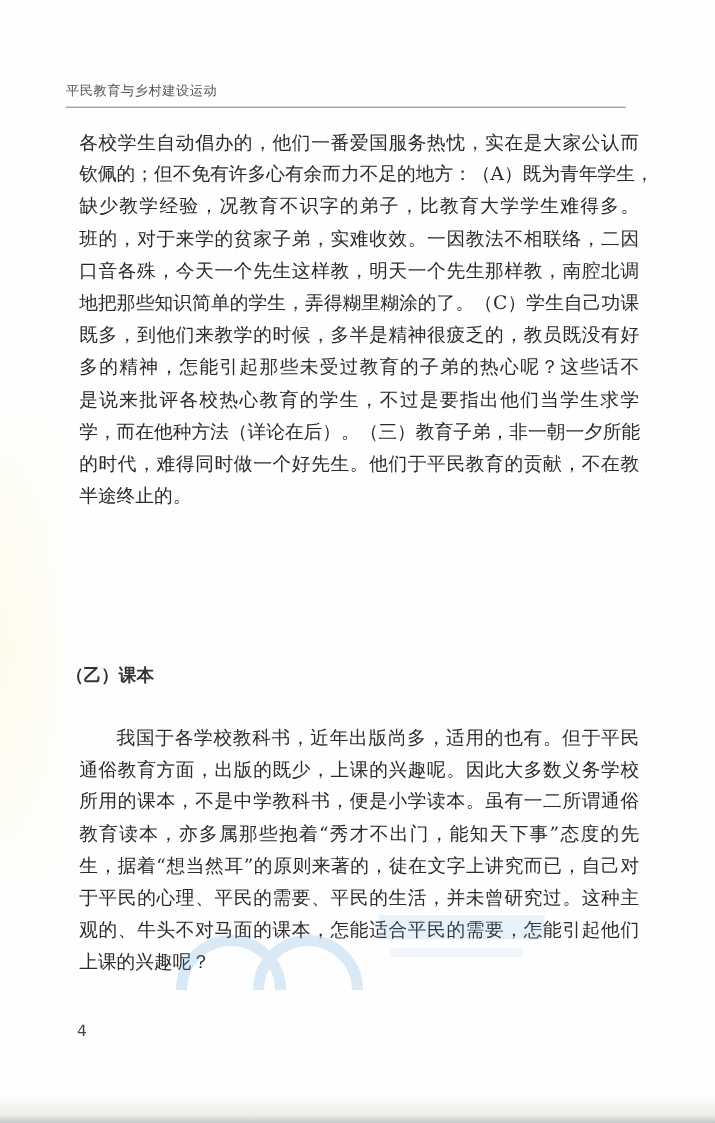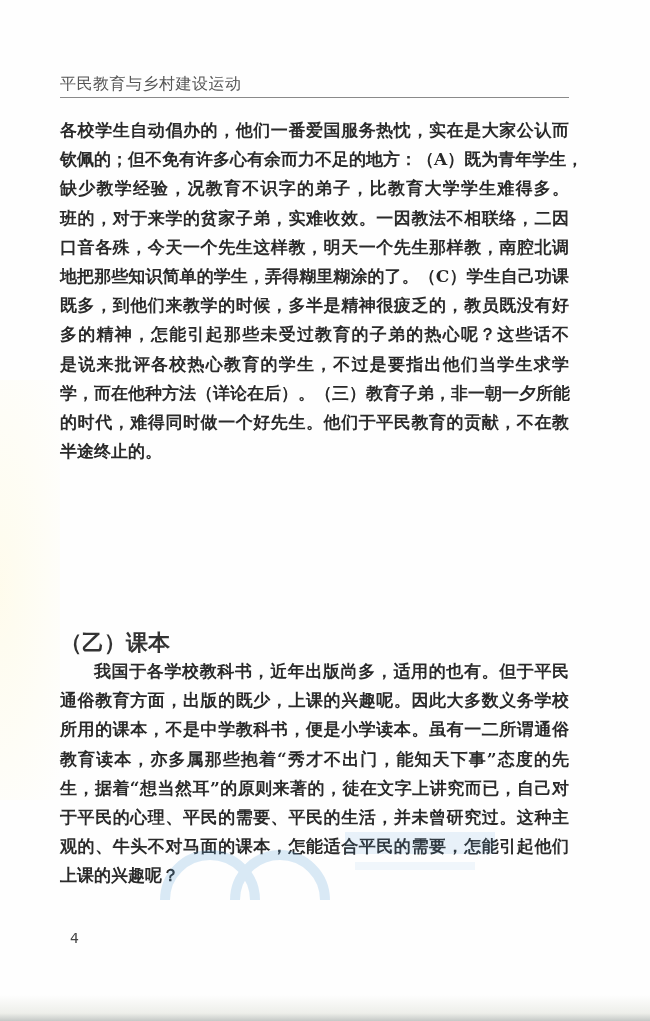--- a/index.html
+++ b/index.html
@@ -6,37 +6,37 @@
   body {
     width: 650px; height: 1021px; position: relative; overflow: hidden;
     background: #fefefe;
     font-family: "DejaVu Serif", "Liberation Serif", serif;
     color: #2b2b2b;
   }
   .page { position: absolute; inset: 0; }
   .running-header {
     position: absolute; left: 60px; top: 74px;
     font-family: "DejaVu Sans", "Liberation Sans", sans-serif;
-    font-size: 16px; color: #555; letter-spacing: 0.5px;
+    font-size: 12px; color: #555; letter-spacing: 0.5px;
   }
   .header-rule {
     position: absolute; left: 60px; top: 97px; width: 509px; height: 1px;
     background: #8a8a8a;
   }
   .body-text {
-    position: absolute; left: 60px; width: 509px;
-    font-size: 17px; line-height: 29.2px; color: #2a2a2a; font-weight: bold;
+    position: absolute; left: 72px; width: 509px;
+    font-size: 17px; line-height: 29.2px; color: #2a2a2a;
   }
   .line { display: block; white-space: nowrap; text-align: justify; text-align-last: justify; height: 29.2px; }
   .line.last { text-align-last: left; }
   .p1 { top: 116px; }
   .section-heading {
     position: absolute; left: 60px; top: 604px;
     font-family: "DejaVu Sans", "Liberation Sans", sans-serif;
-    font-size: 22px; font-weight: bold; color: #333; margin-top: 24px;
+    font-size: 16px; font-weight: bold; color: #333;
   }
   .p2 { top: 657px; }
   .indent { padding-left: 34px; }
   .page-number {
     position: absolute; left: 70px; top: 930px;
     font-family: "DejaVu Sans", "Liberation Sans", sans-serif;
     font-size: 14px; color: #444;
   }
   .watermark {
     position: absolute; left: 155px; top: 822px; width: 360px; height: 80px;

